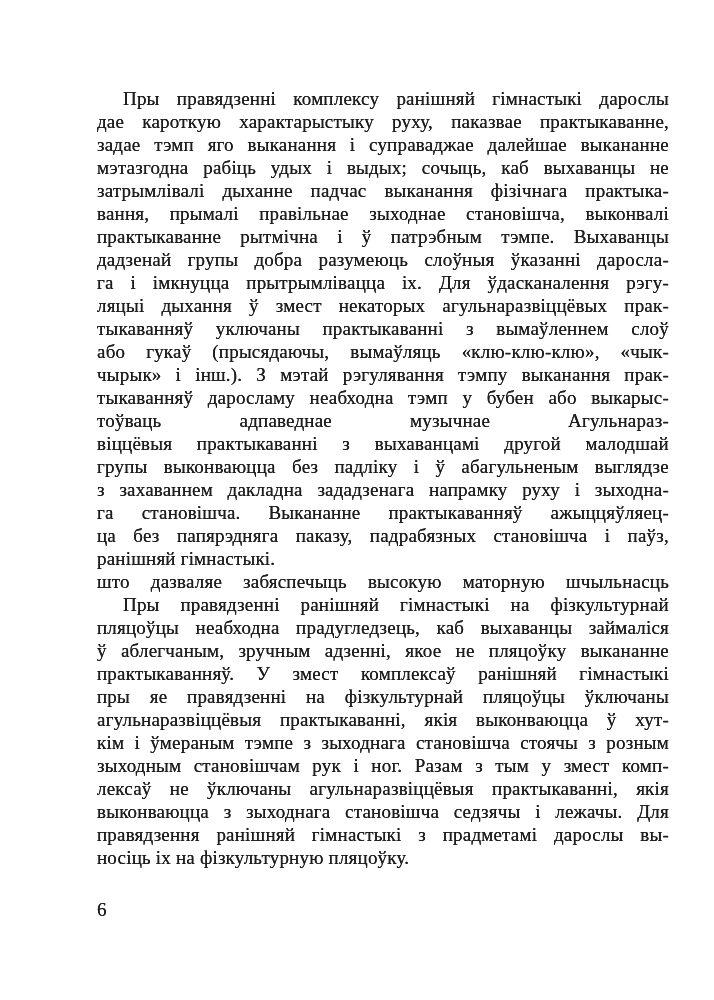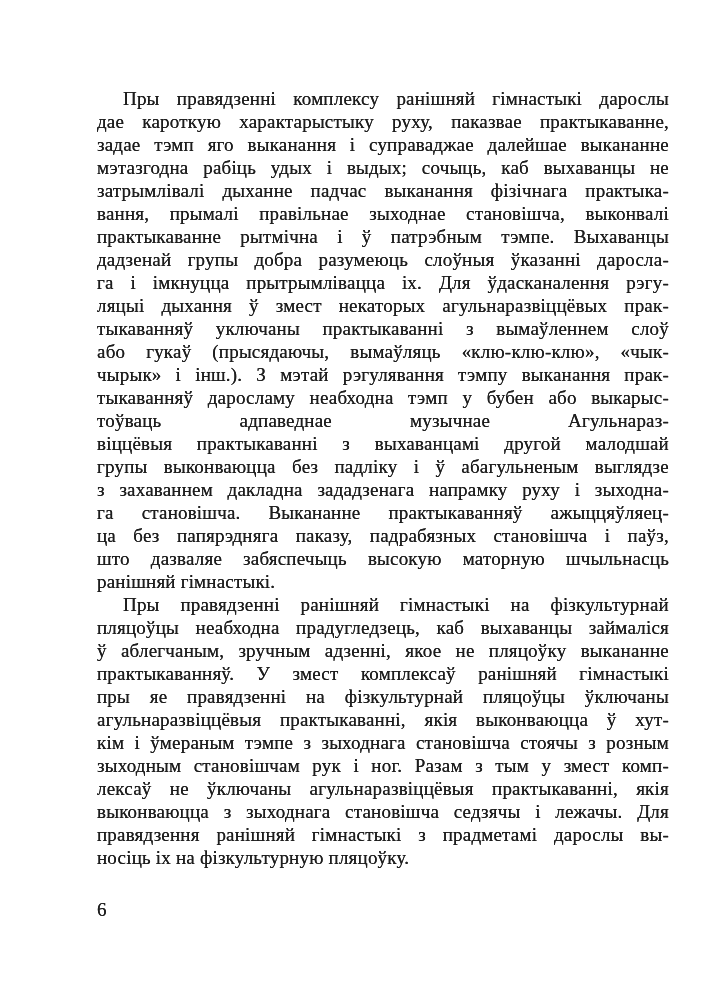--- a/index.html
+++ b/index.html
@@ -79,22 +79,22 @@
         <div class="line"><span>тыкаванняў</span><span>уключаны</span><span>практыкаванні</span><span>з</span><span>вымаўленнем</span><span>слоў</span></div>
         <div class="line"><span>або</span><span>гукаў</span><span>(прысядаючы,</span><span>вымаўляць</span><span>«клю-клю-клю»,</span><span>«чык-</span></div>
         <div class="line"><span>чырык»</span><span>і</span><span>інш.).</span><span>З</span><span>мэтай</span><span>рэгулявання</span><span>тэмпу</span><span>выканання</span><span>прак-</span></div>
         <div class="line"><span>тыкаванняў</span><span>даросламу</span><span>неабходна</span><span>тэмп</span><span>у</span><span>бубен</span><span>або</span><span>выкарыс-</span></div>
         <div class="line"><span>тоўваць</span><span>адпаведнае</span><span>музычнае</span><span>Агульнараз-</span></div>
         <div class="line"><span>віццёвыя</span><span>практыкаванні</span><span>з</span><span>выхаванцамі</span><span>другой</span><span>малодшай</span></div>
         <div class="line"><span>групы</span><span>выконваюцца</span><span>без</span><span>падліку</span><span>і</span><span>ў</span><span>абагульненым</span><span>выглядзе</span></div>
         <div class="line"><span>з</span><span>захаваннем</span><span>дакладна</span><span>зададзенага</span><span>напрамку</span><span>руху</span><span>і</span><span>зыходна-</span></div>
         <div class="line"><span>га</span><span>становішча.</span><span>Выкананне</span><span>практыкаванняў</span><span>ажыццяўляец-</span></div>
         <div class="line"><span>ца</span><span>без</span><span>папярэдняга</span><span>паказу,</span><span>падрабязных</span><span>становішча</span><span>і</span><span>паўз,</span></div>
+        <div class="line last">ранішняй гімнастыкі.</div>
         <div class="line"><span>што</span><span>дазваляе</span><span>забяспечыць</span><span>высокую</span><span>маторную</span><span>шчыльнасць</span></div>
-        <div class="line last">ранішняй гімнастыкі.</div>
       </div>
       <div class="paragraph">
         <div class="line first"><span>Пры</span><span>правядзенні</span><span>ранішняй</span><span>гімнастыкі</span><span>на</span><span>фізкультурнай</span></div>
         <div class="line"><span>пляцоўцы</span><span>неабходна</span><span>прадугледзець,</span><span>каб</span><span>выхаванцы</span><span>займаліся</span></div>
         <div class="line"><span>ў</span><span>аблегчаным,</span><span>зручным</span><span>адзенні,</span><span>якое</span><span>не</span><span>пляцоўку</span><span>выкананне</span></div>
         <div class="line"><span>практыкаванняў.</span><span>У</span><span>змест</span><span>комплексаў</span><span>ранішняй</span><span>гімнастыкі</span></div>
         <div class="line"><span>пры</span><span>яе</span><span>правядзенні</span><span>на</span><span>фізкультурнай</span><span>пляцоўцы</span><span>ўключаны</span></div>
         <div class="line"><span>агульнаразвіццёвыя</span><span>практыкаванні,</span><span>якія</span><span>выконваюцца</span><span>ў</span><span>хут-</span></div>
         <div class="line"><span>кім</span><span>і</span><span>ўмераным</span><span>тэмпе</span><span>з</span><span>зыходнага</span><span>становішча</span><span>стоячы</span><span>з</span><span>розным</span></div>
         <div class="line"><span>зыходным</span><span>становішчам</span><span>рук</span><span>і</span><span>ног.</span><span>Разам</span><span>з</span><span>тым</span><span>у</span><span>змест</span><span>комп-</span></div>

